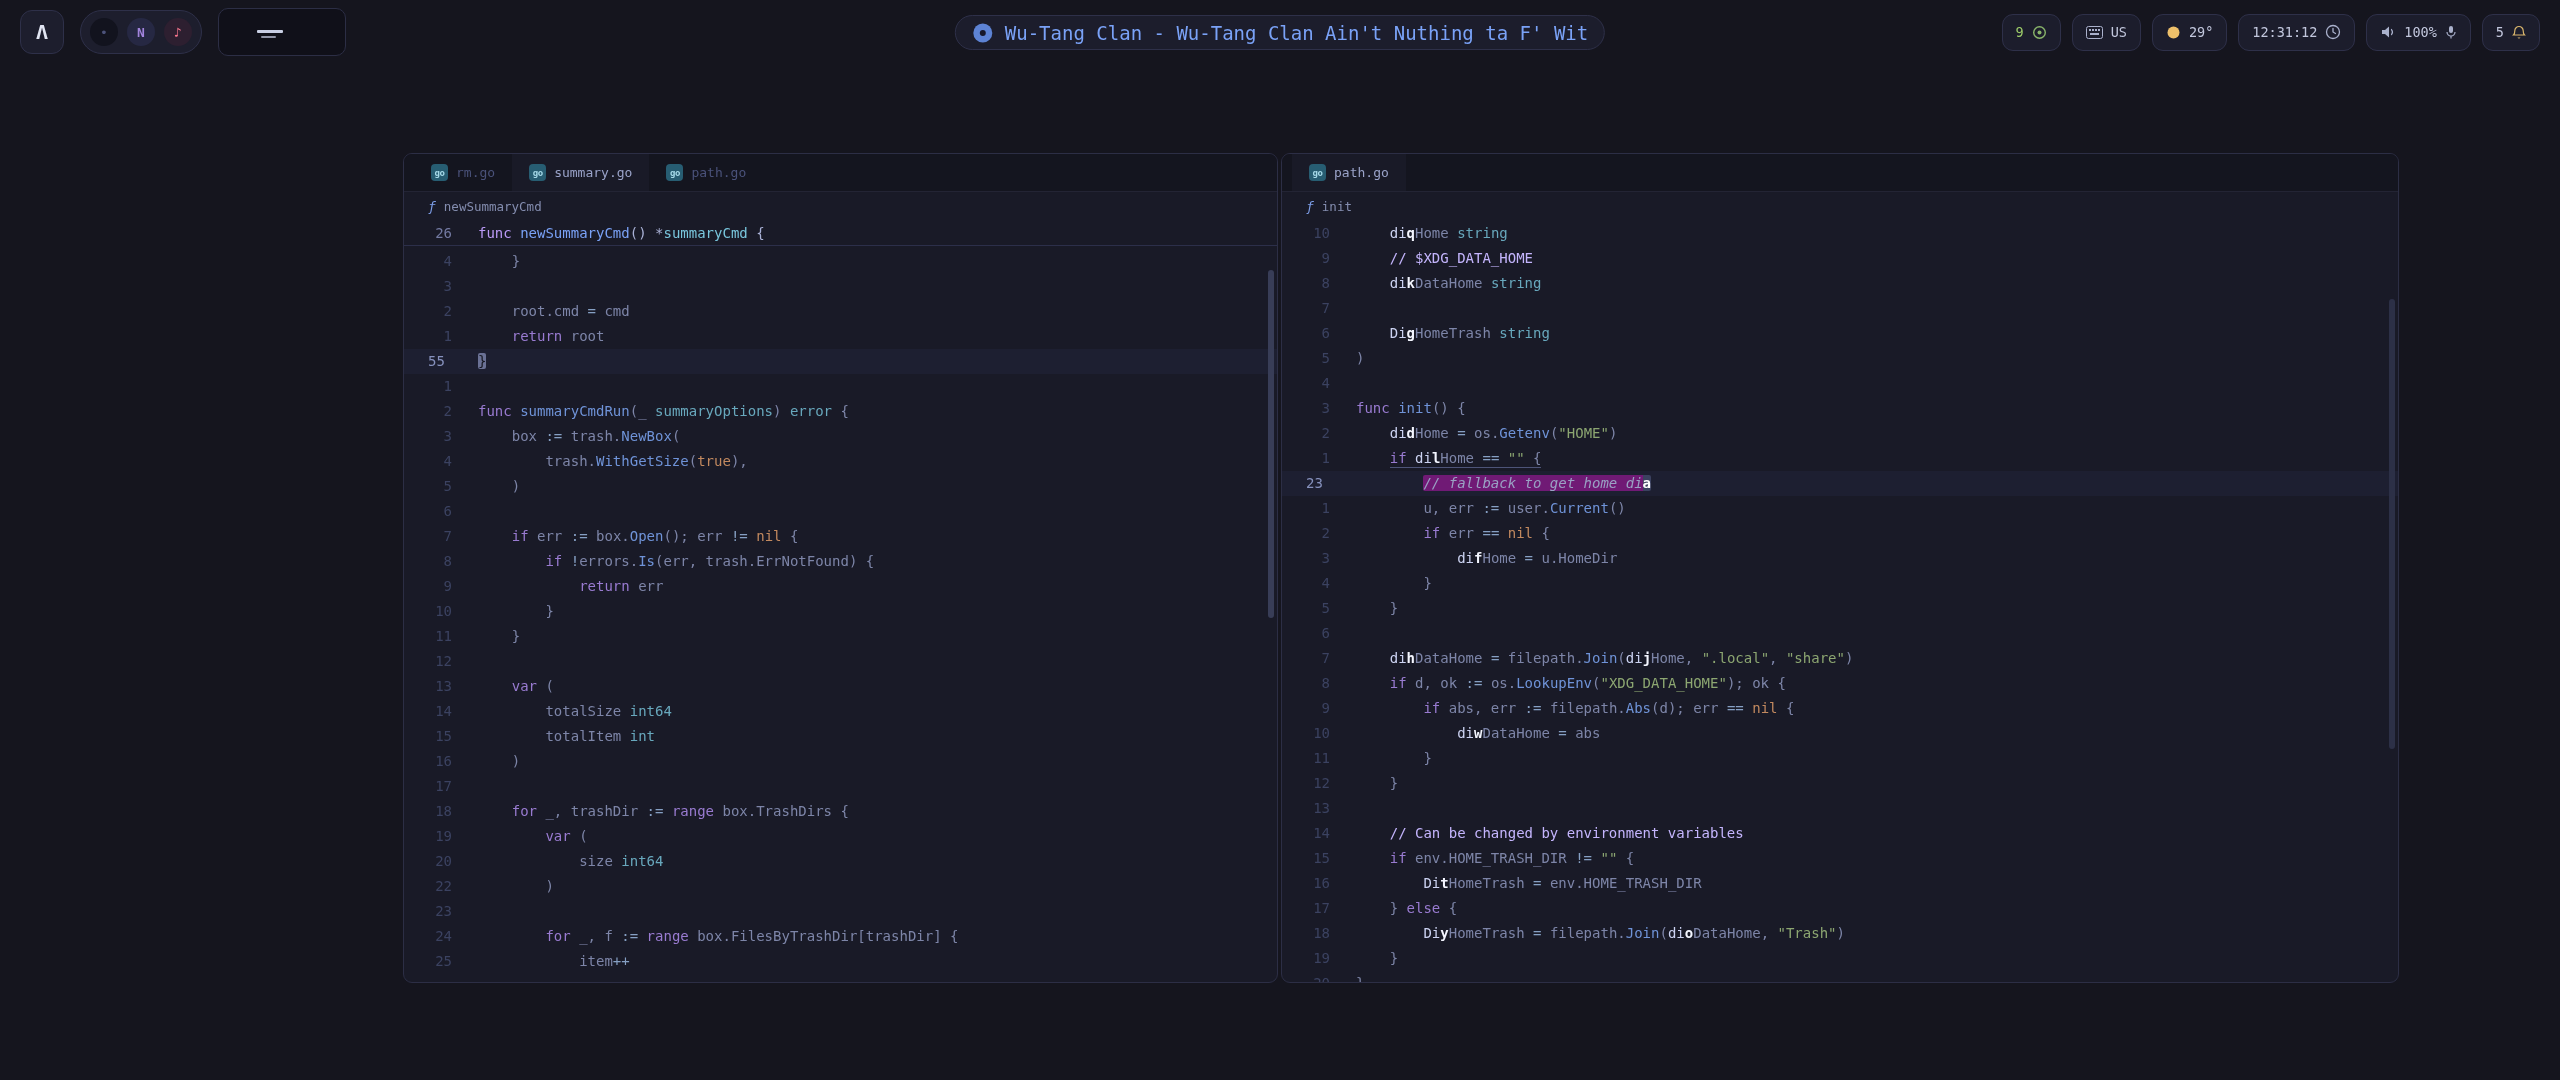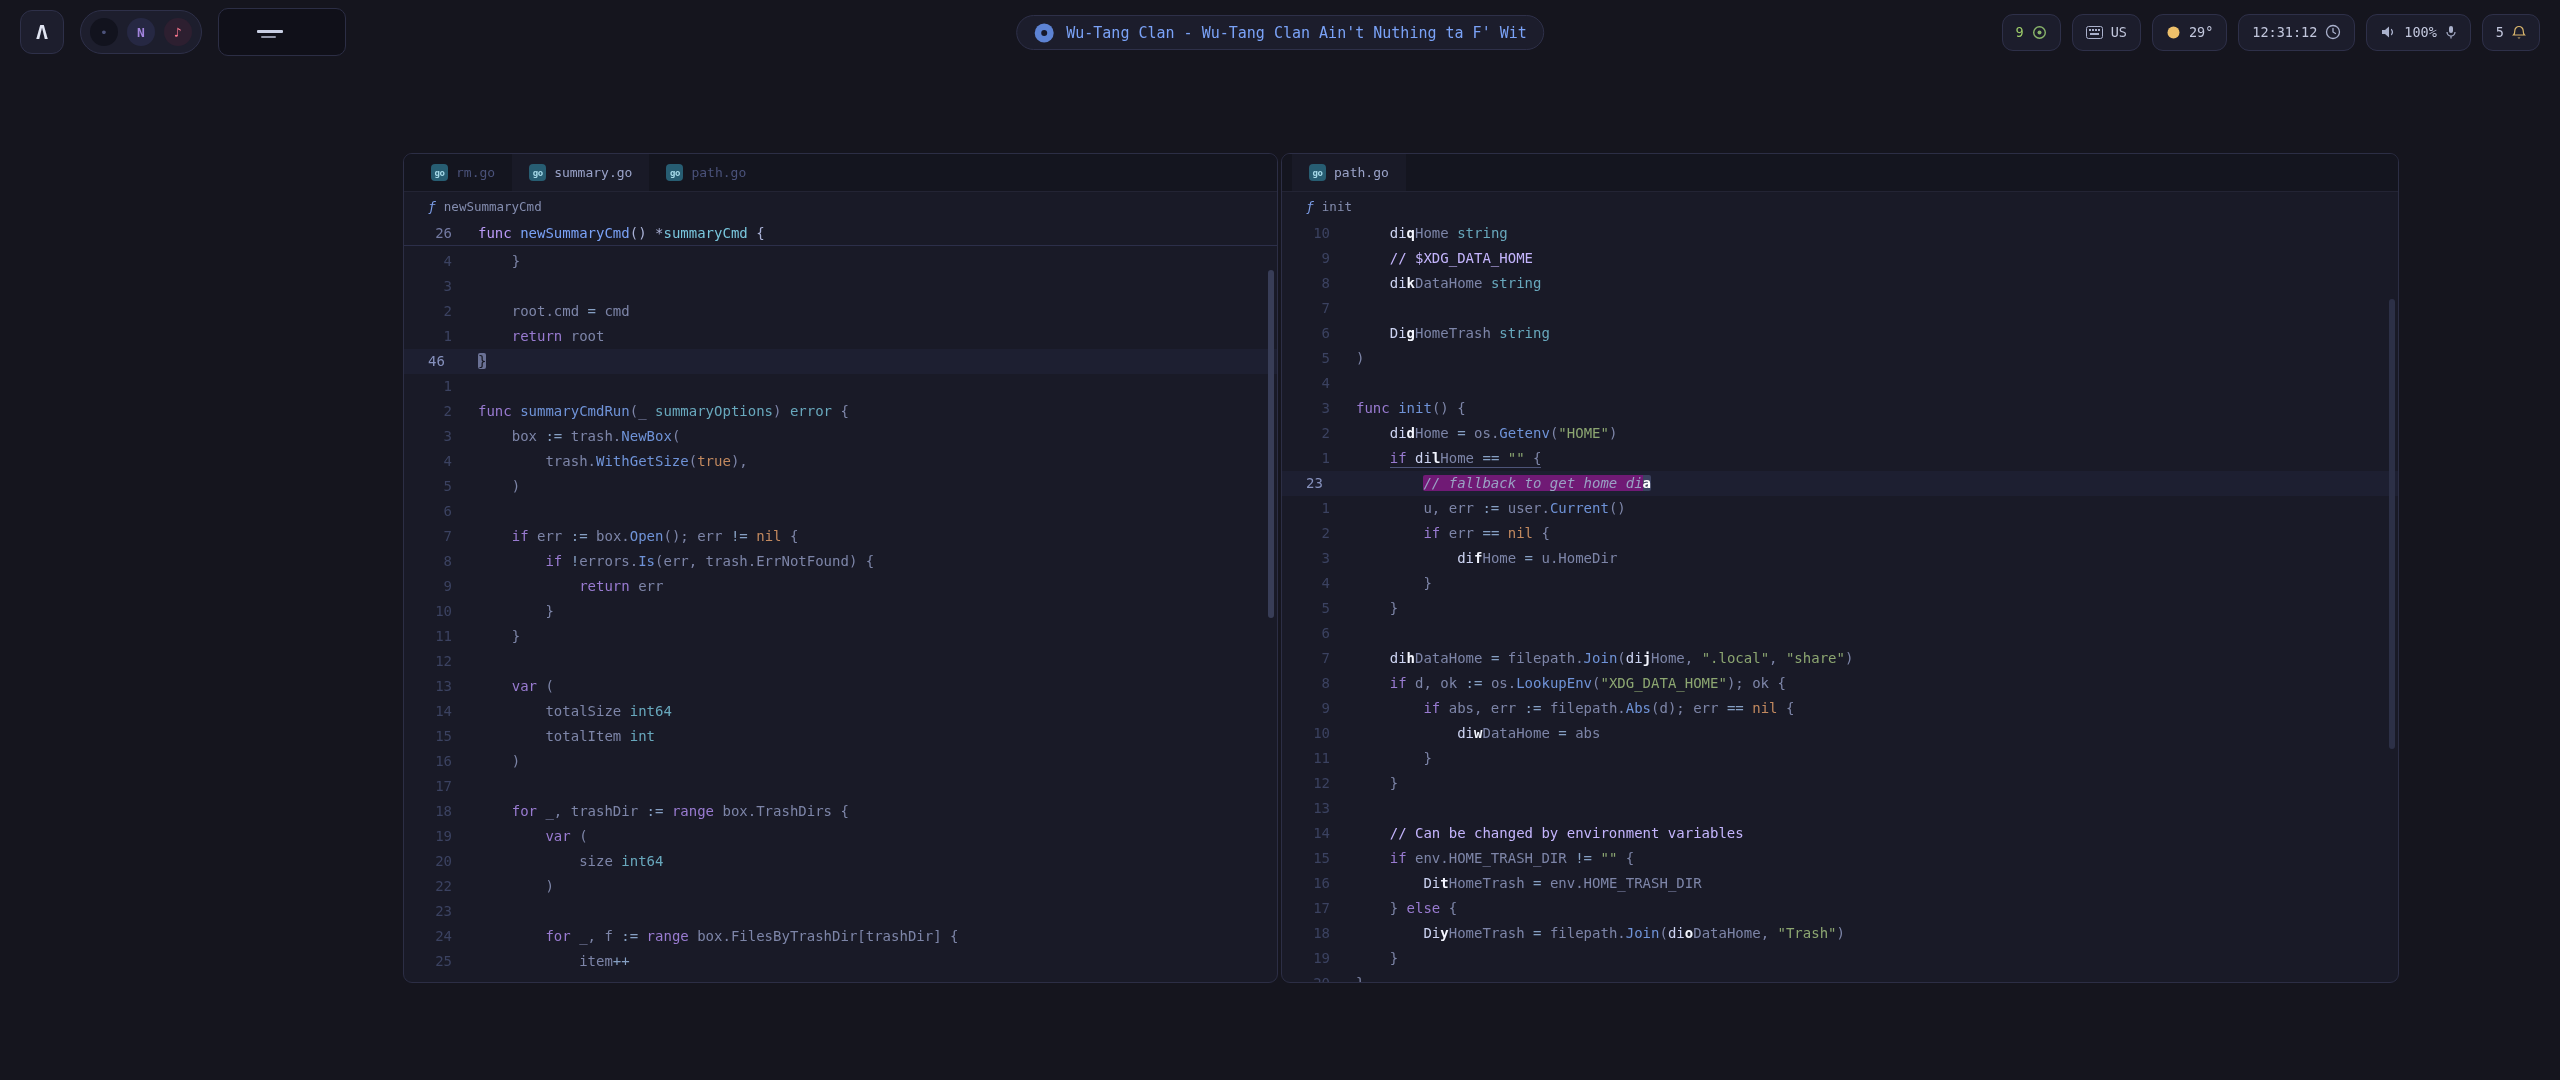--- a/index.html
+++ b/index.html
@@ -26,21 +26,21 @@
   .ws3 { background:#2d1f30; color:#f7768e; }
   .preview-pill { width:128px; height:48px; border-radius:10px; background:#101019; border:1px solid #2c2e45; position:relative; }
   .preview-pill .mark { position:absolute; background:#c9cfe4; border-radius:1px; }
   .m1 { left:38px; top:21px; width:26px; height:3px; }
   .m2 { left:42px; top:27px; width:15px; height:2px; opacity:.7; }
 
   .bar-center {
     position:absolute; left:50%; top:15px; transform:translateX(-50%);
     height:35px; border-radius:18px; background:#1c1d2c; border:1px solid #2e3049;
     display:flex; align-items:center; gap:11px; padding:0 16px;
-    color:#7aa2f7; font-size:15px; white-space:nowrap;
+    color:#7aa2f7; font-size:19px; white-space:nowrap;
   }
 
   .bar-right { position:absolute; right:20px; top:0; height:64px; display:flex; align-items:center; gap:11px; }
   .pill { height:37px; border-radius:11px; background:#1c1d2c; border:1px solid #2e3049;
     display:flex; align-items:center; gap:8px; padding:0 13px; font-size:13.5px; color:#c2c7dd; white-space:nowrap; }
   .green { color:#9ece6a; }
   .icon { display:inline-flex; align-items:center; justify-content:center; line-height:0; }
 
   
   .workspace { position:absolute; left:403px; top:153px; width:1996px; height:830px; display:flex; gap:3px; }
@@ -217,21 +217,21 @@
     <div class="breadcrumb">
       <span class="fn-icon">ƒ</span>
       <span>newSummaryCmd</span>
     </div>
     <div class="code">
         <div class="code-row ctx"><span class="gutter">26</span><span class="code-text"><span class="c-kw">func</span><span class="c-txt"> </span><span class="c-fn">newSummaryCmd</span><span class="c-txt">() *</span><span class="c-typ">summaryCmd</span><span class="c-txt"> {</span></span></div>
         <div class="code-row"><span class="gutter">4</span><span class="code-text"><span class="c-txt">    }</span></span></div>
         <div class="code-row"><span class="gutter">3</span><span class="code-text"></span></div>
         <div class="code-row"><span class="gutter">2</span><span class="code-text"><span class="c-txt">    root.cmd </span><span class="c-op">=</span><span class="c-txt"> cmd</span></span></div>
         <div class="code-row"><span class="gutter">1</span><span class="code-text"><span class="c-kw">    return</span><span class="c-txt"> root</span></span></div>
-        <div class="code-row current"><span class="gutter">46</span><span class="code-text"><span class="c-cursor">}</span></span></div>
+        <div class="code-row current"><span class="gutter">55</span><span class="code-text"><span class="c-cursor">}</span></span></div>
         <div class="code-row"><span class="gutter">1</span><span class="code-text"></span></div>
         <div class="code-row"><span class="gutter">2</span><span class="code-text"><span class="c-kw">func</span><span class="c-txt"> </span><span class="c-fn">summaryCmdRun</span><span class="c-txt">(_ </span><span class="c-typ">summaryOptions</span><span class="c-txt">) </span><span class="c-typ">error</span><span class="c-txt"> {</span></span></div>
         <div class="code-row"><span class="gutter">3</span><span class="code-text"><span class="c-txt">    box </span><span class="c-op">:=</span><span class="c-txt"> trash.</span><span class="c-fn">NewBox</span><span class="c-txt">(</span></span></div>
         <div class="code-row"><span class="gutter">4</span><span class="code-text"><span class="c-txt">        trash.</span><span class="c-fn">WithGetSize</span><span class="c-txt">(</span><span class="c-const">true</span><span class="c-txt">),</span></span></div>
         <div class="code-row"><span class="gutter">5</span><span class="code-text"><span class="c-txt">    )</span></span></div>
         <div class="code-row"><span class="gutter">6</span><span class="code-text"></span></div>
         <div class="code-row"><span class="gutter">7</span><span class="code-text"><span class="c-kw">    if</span><span class="c-txt"> err </span><span class="c-op">:=</span><span class="c-txt"> box.</span><span class="c-fn">Open</span><span class="c-txt">(); err </span><span class="c-op">!=</span><span class="c-txt"> </span><span class="c-const">nil</span><span class="c-txt"> {</span></span></div>
         <div class="code-row"><span class="gutter">8</span><span class="code-text"><span class="c-kw">        if</span><span class="c-txt"> </span><span class="c-op">!</span><span class="c-txt">errors.</span><span class="c-fn">Is</span><span class="c-txt">(err, trash.ErrNotFound) {</span></span></div>
         <div class="code-row"><span class="gutter">9</span><span class="code-text"><span class="c-kw">            return</span><span class="c-txt"> err</span></span></div>
         <div class="code-row"><span class="gutter">10</span><span class="code-text"><span class="c-txt">        }</span></span></div>

